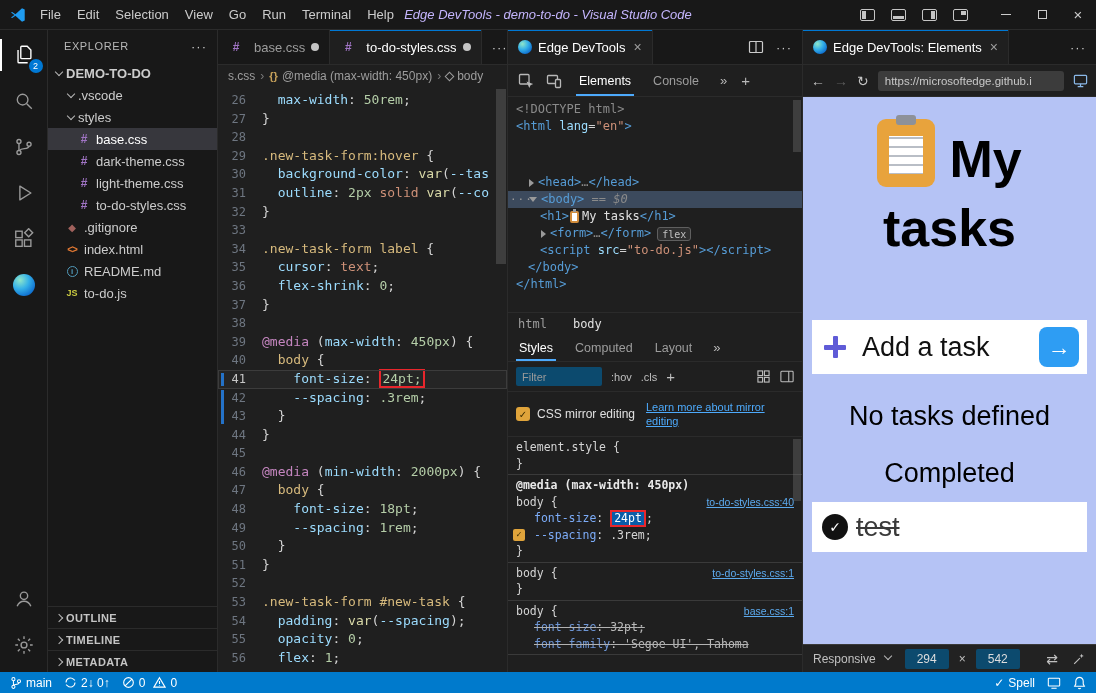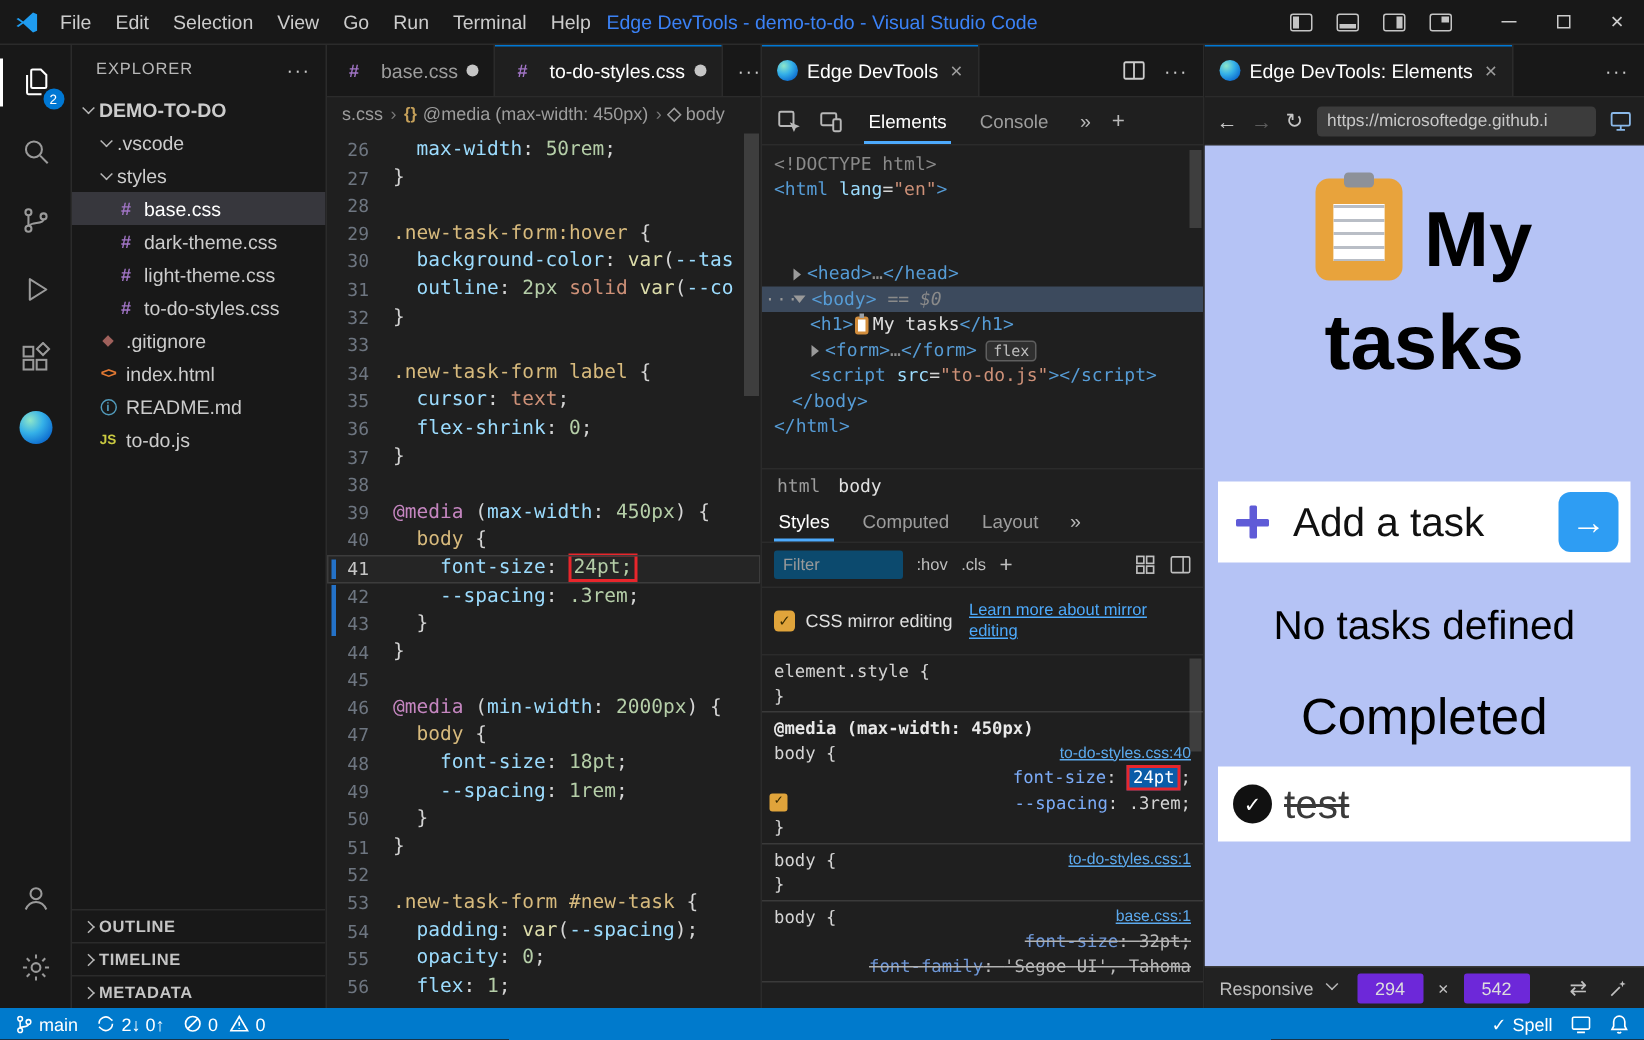--- a/index.html
+++ b/index.html
@@ -6,21 +6,21 @@
   html,body{width:1096px;height:693px;overflow:hidden;background:#1f1f1f;}
   body{font-family:"Liberation Sans","DejaVu Sans",sans-serif;font-size:13px;color:#ccc;}
   .app{position:relative;width:1096px;height:693px;overflow:hidden;}
   svg{display:block;}
 
   
   .titlebar{position:absolute;top:0;left:0;right:0;height:30px;background:#181818;border-bottom:1px solid #2b2b2b;display:flex;align-items:center;z-index:5;}
   .vs-logo{margin:0 6px 0 10px;flex:none;}
   .menubar{display:flex;}
   .menu-item{padding:3px 8px;border-radius:5px;color:#ccc;font-size:13px;white-space:nowrap;}
-  .tb-title{position:absolute;left:50%;transform:translateX(-50%);color:#3b82f6;font-size:13px;white-space:nowrap;}
+  .tb-title{position:absolute;left:50%;transform:translateX(-50%);color:#c4b5fd;font-size:13px;white-space:nowrap;font-style:italic;}
   .win-controls{margin-left:auto;display:flex;align-items:center;height:100%;}
   .layout-icons{display:flex;gap:16px;margin-right:20px;align-items:center;}
   .lay-ico{width:15px;height:12px;border:1px solid #c5c5c5;border-radius:2px;position:relative;}
   .lay-ico i{position:absolute;background:#c5c5c5;}
   .lay-left i{left:1px;top:1px;bottom:1px;width:4px;}
   .lay-bottom i{left:1px;right:1px;bottom:1px;height:3px;}
   .lay-right i{right:1px;top:1px;bottom:1px;width:4px;}
   .lay-grid i{right:1px;top:1px;width:5px;height:4px;}
   .win-btn{width:36px;height:30px;display:flex;align-items:center;justify-content:center;color:#ccc;}
   .min-bar{width:10px;height:1px;background:#ccc;}
@@ -107,40 +107,40 @@
   .dom-row{height:17px;line-height:17px;display:flex;align-items:center;white-space:pre;position:relative;}
   .dom-row.selected{background:#3c4a5d;}
   .dom-dots{position:absolute;left:2px;color:#9a9a9a;letter-spacing:1px;font-size:11px;}
   .tri{width:0;height:0;border-left:5px solid #9a9a9a;border-top:4px solid transparent;border-bottom:4px solid transparent;margin:0 4px 0 1px;flex:none;}
   .tri.down{border-top:5px solid #9a9a9a;border-left:4px solid transparent;border-right:4px solid transparent;border-bottom:none;}
   .dt-tag{color:#569cd6;}.dt-attr{color:#9cdcfe;}.dt-str{color:#ce9178;}.dt-dim{color:#8a8a8a;}
   .dt-text{color:#e0e0e0;}.dt-pun{color:#d4d4d4;}.dt-eq{color:#8a8a8a;font-style:italic;}
   .dom-badge{margin-left:6px;padding:0 4px;font-size:10px;border:1px solid #5f5f5f;border-radius:3px;color:#c0c0c0;background:#2f2f2f;height:14px;line-height:13px;flex:none;}
   .mini-clip{display:inline-block;width:9px;height:12px;background:#fff;border:2px solid #d28d3c;border-radius:2px;vertical-align:-2px;margin:0 3px 0 1px;position:relative;flex:none;}
   .mini-clip::before{content:'';position:absolute;top:-4px;left:1px;width:3px;height:3px;background:#9aa0a6;}
-  .dt-crumbs{height:22px;border-top:1px solid #2b2b2b;display:flex;align-items:center;padding:0 10px;gap:12px;font-size:12px;color:#9d9d9d;flex:none;font-family:"DejaVu Sans Mono","Liberation Mono",monospace;}
+  .dt-crumbs{height:22px;border-top:1px solid #2b2b2b;display:flex;align-items:center;padding:0 10px;gap:26px;font-size:12px;color:#9d9d9d;flex:none;font-family:"DejaVu Sans Mono","Liberation Mono",monospace;}
   .dt-crumb.current{color:#e0e0e0;}
   .panel-tabs{height:28px;display:flex;align-items:stretch;border-bottom:1px solid #2b2b2b;flex:none;}
   .filter-row{height:30px;display:flex;align-items:center;gap:9px;padding:0 8px;flex:none;border-bottom:1px solid #2b2b2b;}
   .filter-input{width:86px;height:19px;background:#0c4a6e;border-radius:2px;color:#9a9a9a;font-size:11px;display:flex;align-items:center;padding:0 6px;}
   .flabel{font-size:11px;color:#bfbfbf;}
   .fplus{font-size:15px;color:#bfbfbf;}
   .fright{margin-left:auto;display:flex;gap:10px;align-items:center;color:#bfbfbf;}
   .mirror{display:flex;padding:8px 8px;gap:7px;border-bottom:1px solid #2b2b2b;flex:none;align-items:center;}
   .mcheck{width:14px;height:14px;background:#e0a43b;border-radius:3px;color:#3a2b00;font-size:10px;font-weight:700;display:flex;align-items:center;justify-content:center;flex:none;}
   .mlabel{font-size:12px;color:#e0e0e0;white-space:nowrap;}
   .mlink{font-size:11px;color:#4daafc;text-decoration:underline;width:148px;line-height:14px;margin-left:auto;}
   .styles{flex:1;overflow:hidden;font-family:"DejaVu Sans Mono","Liberation Mono",monospace;font-size:11.5px;position:relative;}
   .style-block{border-bottom:1px solid #3a3a3a;padding:2px 0;}
   .st-row{padding:0 8px;position:relative;white-space:pre;line-height:16.5px;min-height:16.5px;}
   .st-rule{display:flex;align-items:center;}
   .st-sel{color:#d4d4d4;}.st-pun{color:#d4d4d4;}.st-prop{color:#7cacf8;}.st-val{color:#d4d4d4;}
   .st-media{color:#e8e8e8;font-weight:700;}
   .st-link{margin-left:auto;font-size:10.5px;color:#5caaee;text-decoration:underline;font-family:"Liberation Sans","DejaVu Sans",sans-serif;}
-  .st-prop-row{padding-left:26px;text-align:right;}
+  .st-prop-row{padding-left:26px;}
   .st-check{position:absolute;left:5px;top:2px;width:12px;height:12px;background:#e0a43b;border-radius:2px;color:#3a2b00;font-size:9px;font-weight:700;display:flex;align-items:center;justify-content:center;}
   .mirror-hl{background:#0a5ca8;border:2px solid #e8262c;padding:0 2px;margin:-2px 0;color:#fff;display:inline-block;line-height:13px;}
   .struck{text-decoration:line-through;opacity:.85;}
   .tri-s{display:inline-block;width:0;height:0;border-left:5px solid #9a9a9a;border-top:4px solid transparent;border-bottom:4px solid transparent;margin-right:4px;}
 
   
   .btb{height:32px;display:flex;align-items:center;border-bottom:1px solid #2b2b2b;padding:0 8px;gap:9px;flex:none;}
   .nav-btn{font-size:14px;color:#c5c5c5;}
   .nav-btn.disabled{color:#5c5c5c;}
   .url{flex:1;height:20px;background:#3c3c3c;border-radius:3px;font-size:11.5px;color:#c8c8c8;display:flex;align-items:center;padding:0 7px;overflow:hidden;white-space:nowrap;}
@@ -149,27 +149,27 @@
   .clip-big{display:inline-block;width:58px;height:68px;background:#e8a33c;border-radius:9px;position:relative;vertical-align:-10px;margin-right:14px;}
   .clip-big::before{content:'';position:absolute;left:8px;right:8px;top:11px;bottom:7px;background:#fff;border-radius:3px;background-image:repeating-linear-gradient(to bottom,#fff 0 7px,#b9bec6 7px 9px);background-clip:content-box;padding:6px 4px;}
   .clip-big::after{content:'';position:absolute;top:-4px;left:50%;transform:translateX(-50%);width:20px;height:10px;background:#8d9199;border-radius:3px;}
   .add-form{height:54px;background:#fff;margin:58px 9px 0;display:flex;align-items:center;padding:0 8px;}
   .plus{width:22px;height:22px;position:relative;margin:0 4px;flex:none;}
   .plus::before{content:'';position:absolute;left:8.5px;top:0;width:5px;height:22px;background:#5f5bd7;border-radius:1px;}
   .plus::after{content:'';position:absolute;top:8.5px;left:0;width:22px;height:5px;background:#5f5bd7;border-radius:1px;}
   .add-label{font-size:27px;color:#111;margin-left:12px;}
   .add-btn{margin-left:auto;width:40px;height:40px;background:#2e9df3;border-radius:8px;color:#fff;display:flex;align-items:center;justify-content:center;font-size:23px;font-weight:700;flex:none;}
   .empty-msg{text-align:center;font-size:27px;margin-top:27px;color:#000;}
-  .completed-h{text-align:center;font-size:34px;margin-top:26px;color:#000;}
+  .completed-h{text-align:center;font-size:27px;margin-top:26px;color:#000;}
   .task-item{height:50px;background:#fff;margin:13px 9px 0;display:flex;align-items:center;padding:0 10px;gap:8px;}
   .task-check{width:26px;height:26px;border-radius:50%;background:#111;color:#fff;font-size:14px;font-weight:700;display:flex;align-items:center;justify-content:center;flex:none;}
   .task-label{font-size:27px;color:#3a3a3a;text-decoration:line-through;}
   .devbar{height:28px;background:#222;border-top:1px solid #3a3a3a;display:flex;align-items:center;padding:0 10px;gap:10px;font-size:12px;color:#c0c0c0;flex:none;}
   .dev-select{display:flex;align-items:center;gap:5px;}
-  .dim-input{width:44px;height:20px;background:#6d28d9;border-radius:2px;display:flex;align-items:center;justify-content:center;font-size:12px;color:#ddd;}
+  .dim-input{width:44px;height:20px;background:#0c4a6e;border-radius:2px;display:flex;align-items:center;justify-content:center;font-size:12px;color:#ddd;}
   .dev-icons{margin-left:auto;display:flex;gap:14px;align-items:center;color:#c0c0c0;font-size:14px;}
 
   
   .statusbar{position:absolute;left:0;right:0;bottom:0;height:21px;background:#007acc;display:flex;align-items:center;color:#fff;font-size:12px;padding:0 10px;gap:12px;z-index:5;}
   .sb-item{display:flex;align-items:flex-start;gap:4px;white-space:nowrap;}
   .sb-right{margin-left:auto;display:flex;align-items:center;gap:12px;}
 </style>
 </head>
 <body>
 

